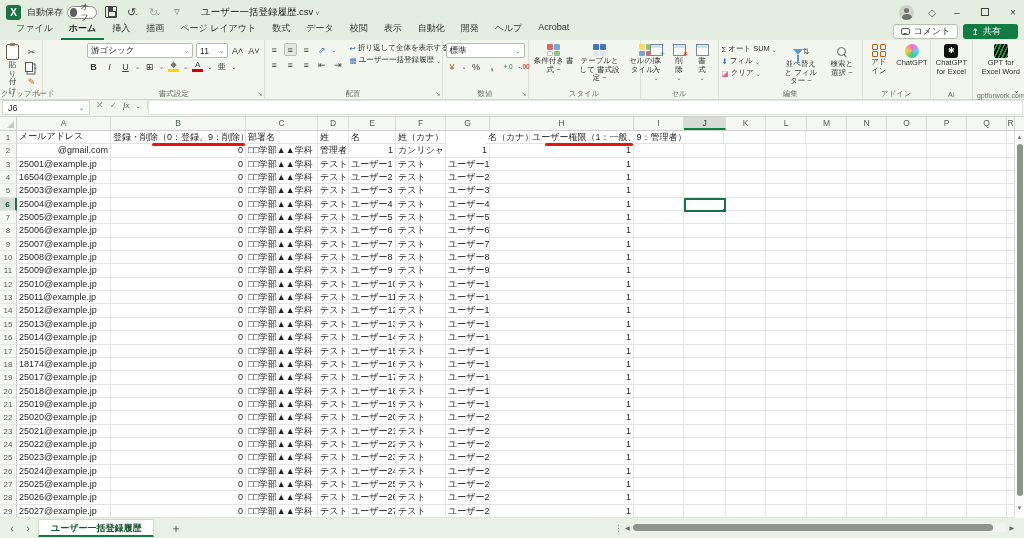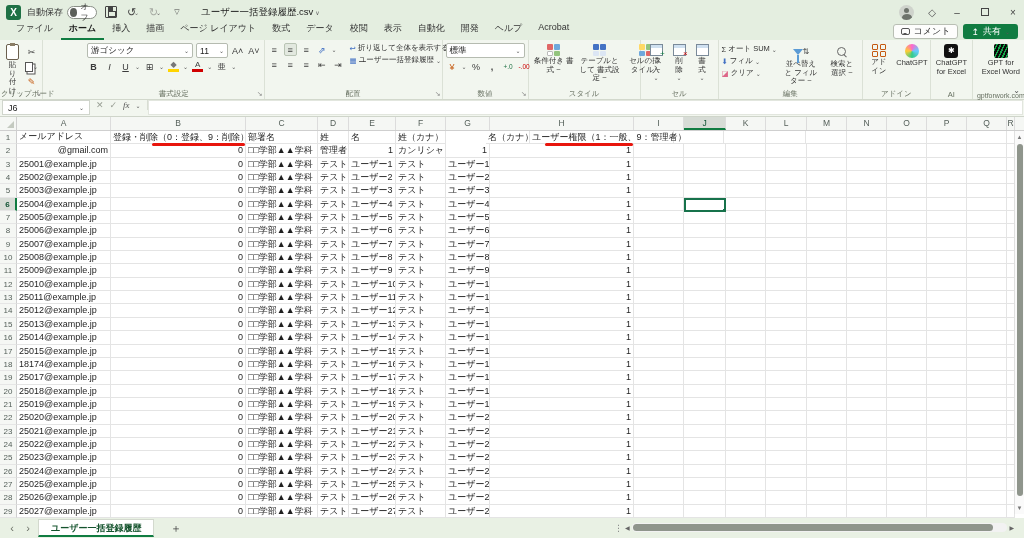--- a/index.html
+++ b/index.html
@@ -541,21 +541,21 @@
             <div class="gc" style="width: 41px;"></div>
             <div class="gc" style="width: 40px;"></div>
             <div class="gc" style="width: 40px;"></div>
             <div class="gc" style="width: 40px;"></div>
             <div class="gc" style="width: 40px;"></div>
             <div class="gc" style="width: 40px;"></div>
             <div class="gc" style="width: 8px;"></div>
           </div>
           <div class="grow">
             <div class="rn">4</div>
-            <div class="gc" style="width: 94px;">25002@example.jp</div>
+            <div class="gc" style="width: 94px;">16504@example.jp</div>
             <div class="gc ar" style="width: 135px;">0</div>
             <div class="gc" style="width: 72px;">□□学部▲▲学科</div>
             <div class="gc" style="width: 31px;">テスト</div>
             <div class="gc" style="width: 47px;">ユーザー2</div>
             <div class="gc" style="width: 50px;">テスト</div>
             <div class="gc" style="width: 44px;">ユーザー2</div>
             <div class="gc ar" style="width: 144px;">1</div>
             <div class="gc" style="width: 50px;"></div>
             <div class="gc" style="width: 42px;"></div>
             <div class="gc" style="width: 40px;"></div>

